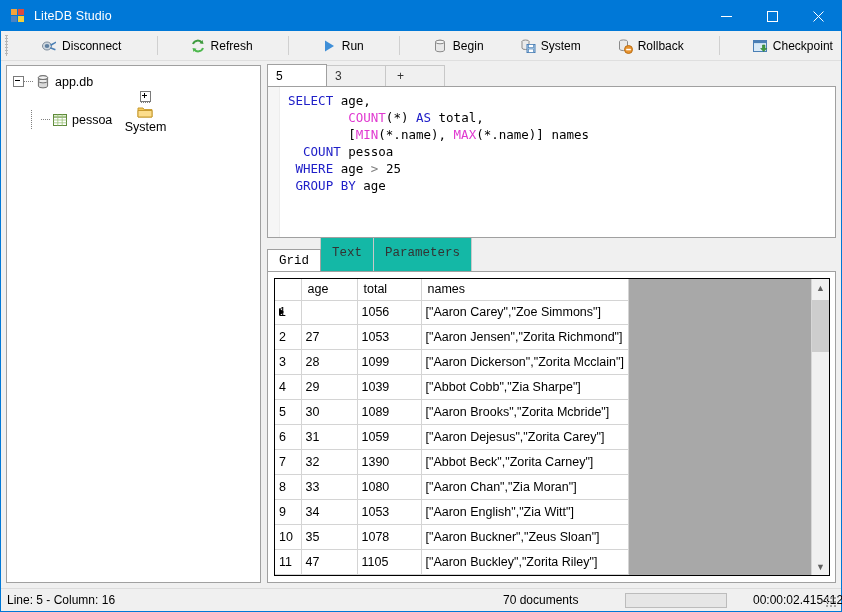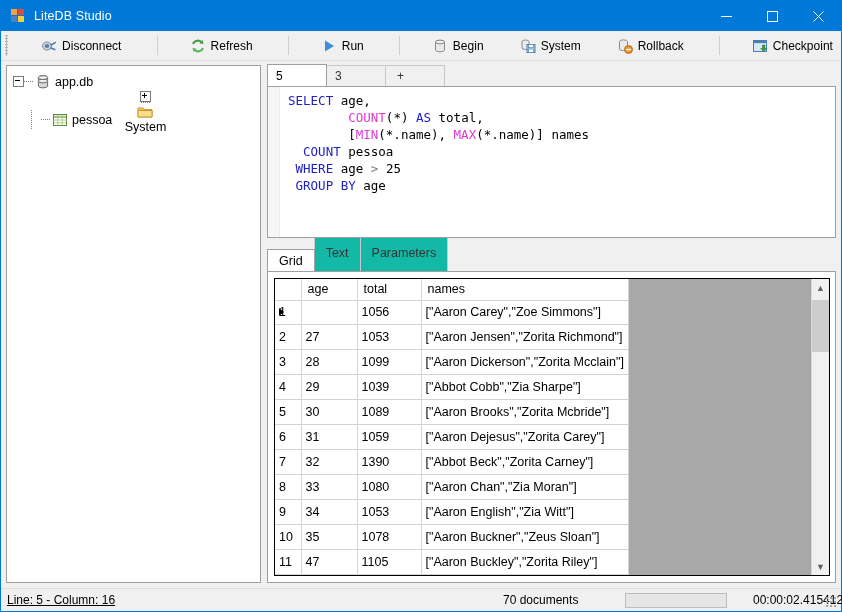--- a/index.html
+++ b/index.html
@@ -228,20 +228,21 @@
   .op  { color: #808080; }
   .num { color: #000; font-weight: normal; }
 
   
   .res-tabstrip {
     display: flex;
     height: 22px;
     margin-top: 11px;
     flex: 0 0 auto;
     align-items: flex-end;
+    font-family: Liberation Mono, monospace;
   }
   .res-tab {
     height: 38px;
     box-sizing: border-box;
     padding: 0 11px;
     background: #14b8a6;
     border: 1px solid #c8c8c8;
     border-bottom: none;
     margin-right: -1px;
     display: flex; align-items: center;
@@ -356,21 +357,21 @@
   .statusbar {
     height: 22px;
     flex: 0 0 auto;
     background: #f0f0f0;
     border-top: 1px solid #dcdcdc;
     display: flex;
     align-items: center;
     font-size: 12px;
     position: relative;
   }
-  .sb-left { margin-left: 6px; text-decoration: underline; }
+  .sb-left { margin-left: 6px; }
   .sb-docs { position: absolute; left: 502px; }
   .sb-prog {
     position: absolute; left: 624px;
     width: 102px; height: 15px;
     border: 1px solid #bcbcbc;
     background: #e6e6e6;
     box-sizing: border-box;
   }
   .sb-time { position: absolute; left: 752px; }
   .sb-grip {

